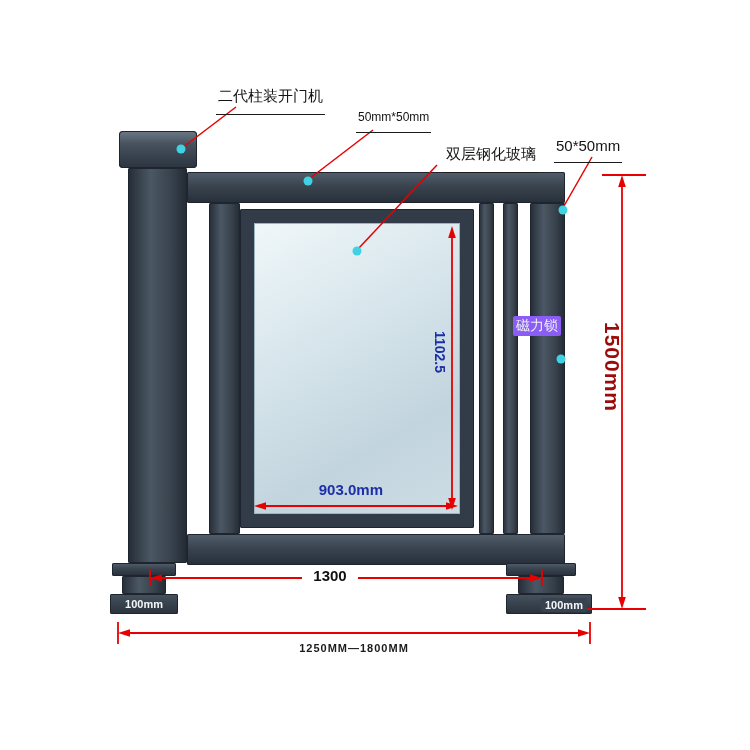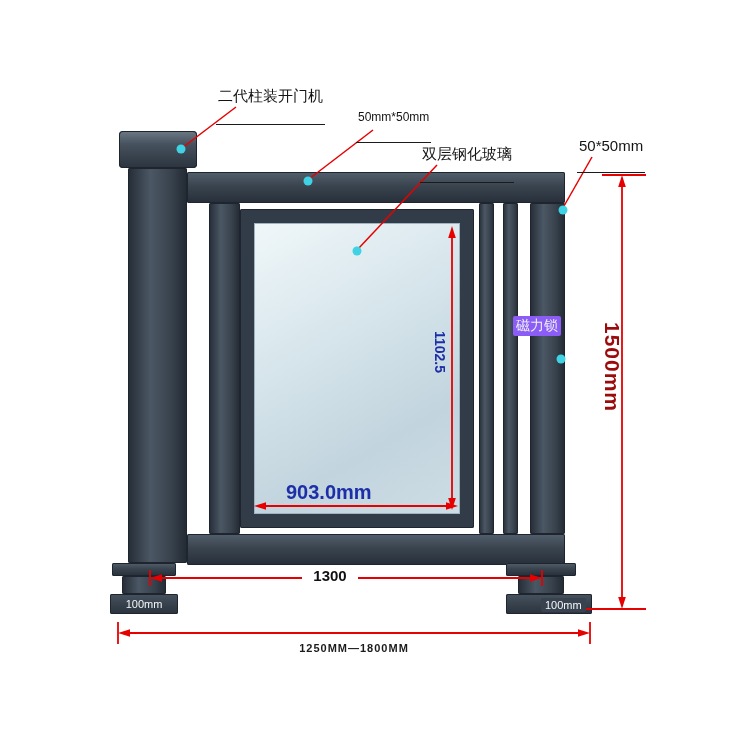--- a/index.html
+++ b/index.html
@@ -13,28 +13,28 @@
   .cap{background:linear-gradient(180deg,#6d7985 0%,#46525e 35%,#2b343f 100%);border-radius:4px;box-shadow:inset 0 0 0 1px #1e252e}
   .frame{background:#323c48;box-shadow:inset 0 0 0 1px #1e252e}
   .glass{position:absolute;left:14px;top:14px;right:14px;bottom:14px;
          background:linear-gradient(150deg,#f0f7f9 0%,#d9e7ed 35%,#c2d4de 72%,#cddde5 100%);
          box-shadow:inset 0 0 0 1px #9fb4bf}
   .base{background:linear-gradient(180deg,#46525e,#2a333d);box-shadow:inset 0 0 0 1px #1e252e;border-radius:2px}
 
   .overlay{position:absolute;left:0;top:0;z-index:5;pointer-events:none}
 
   .lbl{position:absolute;z-index:6;font-size:15px;color:#141414;font-weight:500;white-space:nowrap}
-  .underl{border-bottom:1.5px solid #1b1b1b;padding:0 2px 18px 2px}
+  .underl{border-bottom:1.5px solid #1b1b1b;padding:0 2px 8px 2px}
   .maglock{color:#eef2f5;font-size:14px;background:#8b5cf6;padding:1px 3px;border-radius:2px}
 
   .dim{position:absolute;z-index:6;white-space:nowrap}
   .navy{color:#1d2fa8;font-weight:bold;font-size:14px}
   .rot{transform:translate(-50%,-50%) rotate(90deg)}
   .spanbox{background:#ffffff;color:#101010;font-size:15px;font-weight:600;text-align:center;padding:0 0;line-height:19px}
-  .footlbl{color:#f4f7f9;font-size:11px;text-align:center;font-weight:400}
+  .footlbl{color:#f4f7f9;font-size:11px;text-align:center;font-weight:700}
   .chip{background:#39434f;padding:1px 4px;border-radius:2px}
   .heightlbl{color:#9c0b0b;font-weight:bold;font-size:21px;letter-spacing:1px}
   .rangelbl{color:#1b1b1b;font-size:11px;font-weight:600;letter-spacing:1px}
 </style>
 </head>
 <body>
 
 <div class="canvas">
 
   <div class="part cap" style="left:119px;top:131px;width:78px;height:37px"></div>
@@ -106,25 +106,25 @@
       <circle cx="181" cy="149" r="4.5"></circle>
       <circle cx="308" cy="181" r="4.5"></circle>
       <circle cx="357" cy="251" r="4.5"></circle>
       <circle cx="563" cy="210" r="4.5"></circle>
       <circle cx="561" cy="359" r="4.5"></circle>
     </g>
   </svg>
 
   <div class="lbl underl" style="left:216px;top:87px">二代柱装开门机</div>
   <div class="lbl underl" style="left:356px;top:110px;font-size:12px">50mm*50mm</div>
-  <div class="lbl underl" style="left:420px;top:145px">双层钢化玻璃</div>
-  <div class="lbl underl" style="left:577px;top:137px">50*50mm</div>
+  <div class="lbl underl" style="left:444px;top:145px">双层钢化玻璃</div>
+  <div class="lbl underl" style="left:554px;top:137px">50*50mm</div>
   <div class="lbl maglock" style="left:513px;top:316px">磁力锁</div>
 
   <div class="dim navy rot" style="left:440px;top:352px">1102.5</div>
-  <div class="dim navy" style="left:286px;top:481px;width:84px;text-align:center;font-size:20px">903.0mm</div>
+  <div class="dim navy" style="left:299px;top:481px;width:84px;text-align:right;font-size:15px">903.0mm</div>
   <div class="dim spanbox" style="left:302px;top:566px;width:56px">1300</div>
   <div class="dim footlbl" style="left:112px;top:598px;width:64px">100mm</div>
   <div class="dim footlbl chip" style="left:541px;top:598px">100mm</div>
   <div class="dim heightlbl rot" style="left:612px;top:367px">1500mm</div>
   <div class="dim rangelbl" style="left:234px;top:642px;width:240px;text-align:center">1250MM—1800MM</div>
 
 </div>
 
 </body></html>

